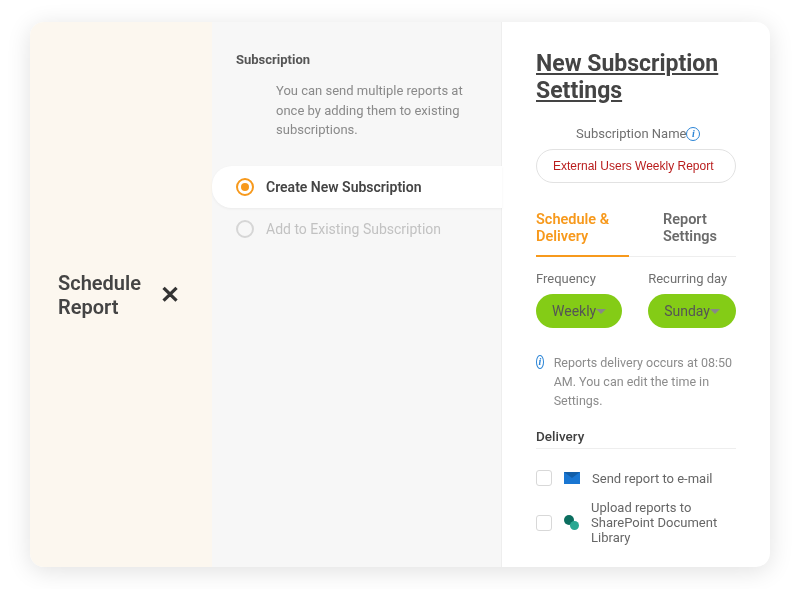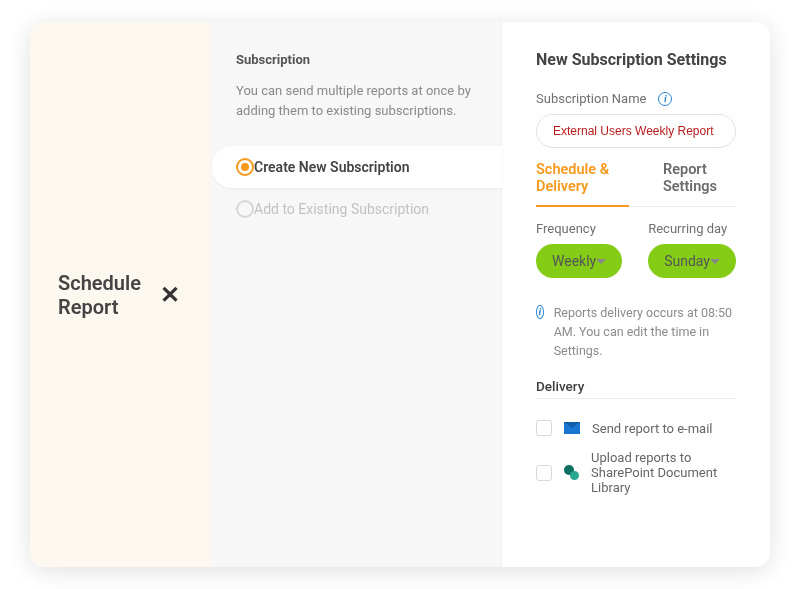--- a/index.html
+++ b/index.html
@@ -59,25 +59,27 @@
   font-size: 13px;
   font-weight: 700;
   color: #555;
   margin-bottom: 14px;
 }
 .sidebar-desc {
   font-size: 13px;
   color: #8a8a8a;
   line-height: 1.5;
   margin-bottom: 26px;
+  margin-left: 40px;
 }
 .sidebar-options { margin-left: -24px; margin-right: -24px; }
 .option {
   display: flex;
   align-items: center;
+  gap: 12px;
   padding: 12px 24px;
   cursor: pointer;
   font-size: 14px;
 }
 .option.active {
   background: #fff;
   border-radius: 20px 0 0 20px;
   margin-right: -1px;
   color: #444;
   font-weight: 600;
@@ -99,30 +101,32 @@
   background: #f7991c;
   border-radius: 50%;
 }
 .radio.off { border: 2px solid #d6d6d6; }
 .main {
   flex: 1;
   padding: 28px 34px 0 34px;
   overflow: hidden;
 }
 .main-title {
-  font-size: 16px;
+  font-size: 23px;
   font-weight: 700;
   color: #444;
   margin-bottom: 22px;
+  text-decoration: underline;
 }
 .label-row {
   display: flex;
   align-items: center;
-  gap: 12px;
+  gap: 0;
   margin-bottom: 8px;
+  margin-left: 40px;
 }
 .field-label {
   font-size: 13px;
   color: #707070;
 }
 .info-icon {
   width: 14px; height: 14px;
   border: 1.5px solid #2a84d6;
   border-radius: 50%;
   color: #2a84d6;
@@ -140,21 +144,21 @@
   border: 1px solid #e2e2e2;
   border-radius: 18px;
   padding: 9px 16px;
   font-size: 12px;
   color: #b91c1c;
   outline: none;
 }
 .tabs {
   display: flex;
   gap: 34px;
-  margin-top: 13px;
+  margin-top: 28px;
   border-bottom: 1px solid #eee;
 }
 .tab {
   padding: 0 0 10px 0;
   font-size: 14.5px;
   font-weight: 600;
   cursor: pointer;
   color: #6b6b6b;
   border-bottom: 2px solid transparent;
   margin-bottom: -1px;

